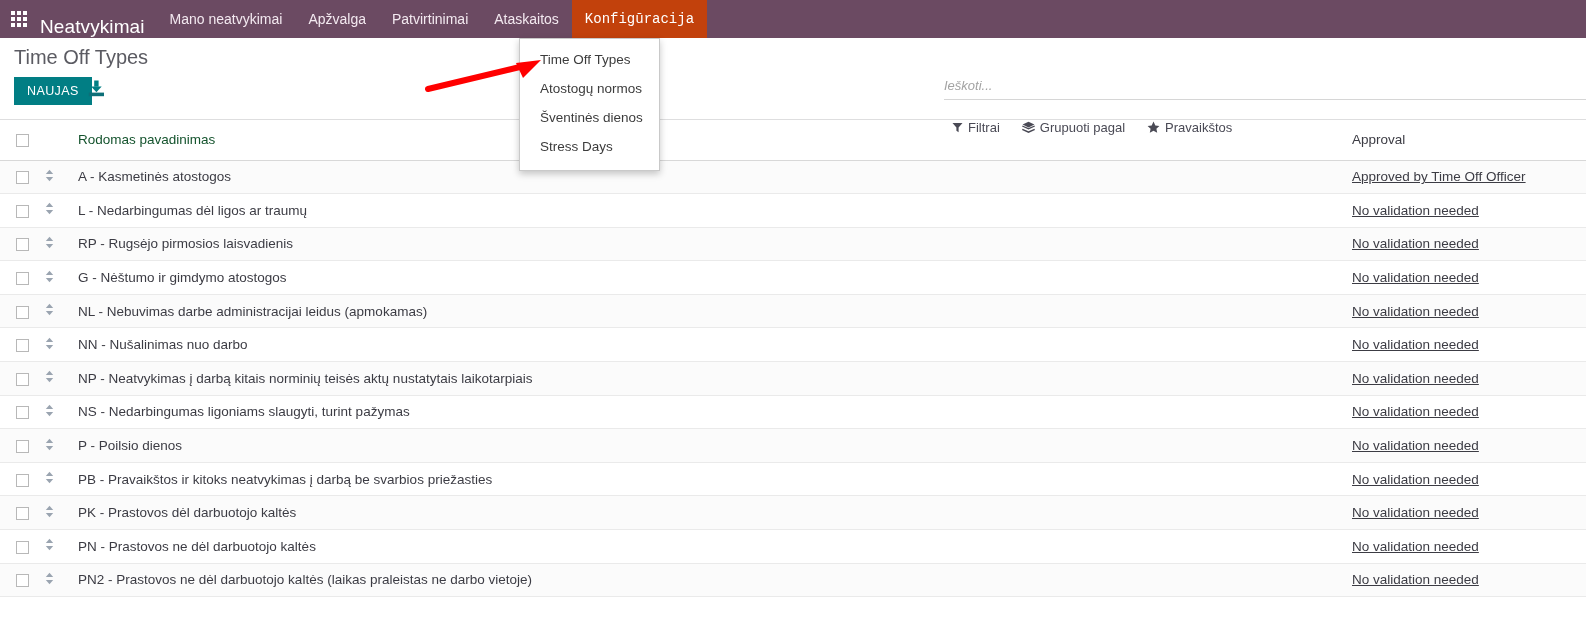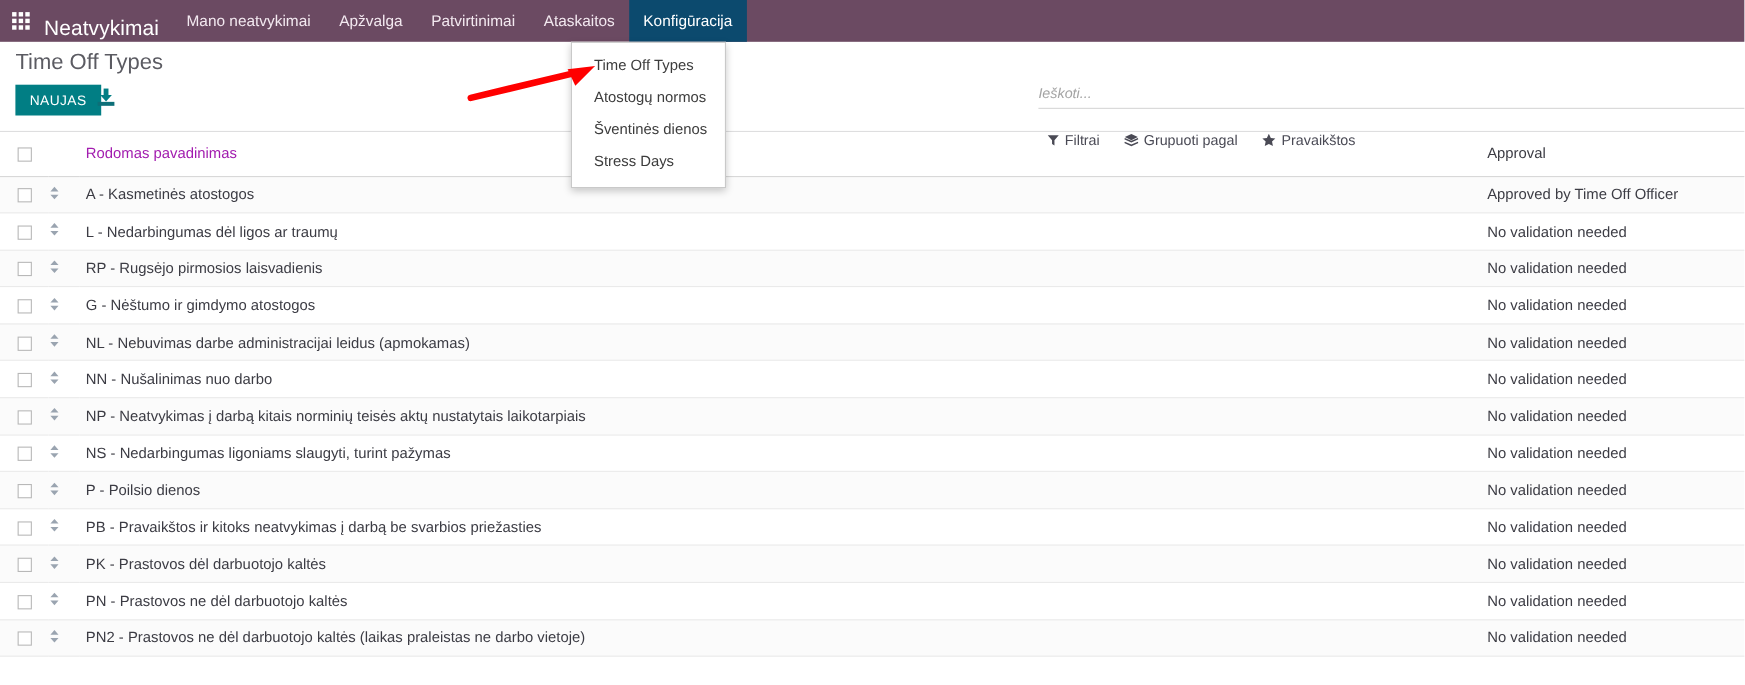--- a/index.html
+++ b/index.html
@@ -36,21 +36,21 @@
     white-space: nowrap;
   }
   .nav-item {
     display: flex; align-items: center;
     padding: 0 13px;
     font-size: 14px;
     color: #f3e9f0;
     white-space: nowrap;
     cursor: pointer;
   }
-  .nav-item.active { background: #0c4a6e; color: #ffffff; }
+  .nav-item.active { background: #c2410c; color: #ffffff; font-family: Liberation Mono, monospace; }
 
   
   .dropdown {
     position: absolute;
     left: 519px; top: 38px;
     width: 141px;
     background: #ffffff;
     border: 1px solid #c9c9c9;
     box-shadow: 0 3px 7px rgba(0,0,0,.22);
     padding: 7px 0 8px 0;
@@ -162,28 +162,28 @@
 
   .chk {
     width: 13px; height: 13px;
     border: 1px solid #b8b8b8;
     background: #fff;
     display: inline-block;
     margin-left: 16px;
     vertical-align: middle;
     cursor: pointer;
   }
-  thead th.col-name-head { padding-left: 6px; color: #a21caf; }
+  thead th.col-name-head { padding-left: 6px; color: #14532d; }
   thead th.col-approval-head { padding-left: 12px; }
 
   tbody tr { height: 33.6px; border-bottom: 1px solid #eaeaea; }
   tbody tr:nth-child(odd) { background: #fbfbfb; }
   tbody td { padding: 0; vertical-align: middle; }
   td.name-cell { padding-left: 6px; color: #39393f; white-space: nowrap; }
-  td.approval-cell { padding-left: 12px; color: #4b4b53; white-space: nowrap; }
+  td.approval-cell { padding-left: 12px; color: #4b4b53; white-space: nowrap; text-decoration: underline; }
 
   .handle { display: inline-flex; }
 </style>
 </head>
 <body>
 
 <div class="navbar">
   <div class="apps-btn">
     <span class="grid-icon">
       <i></i>

